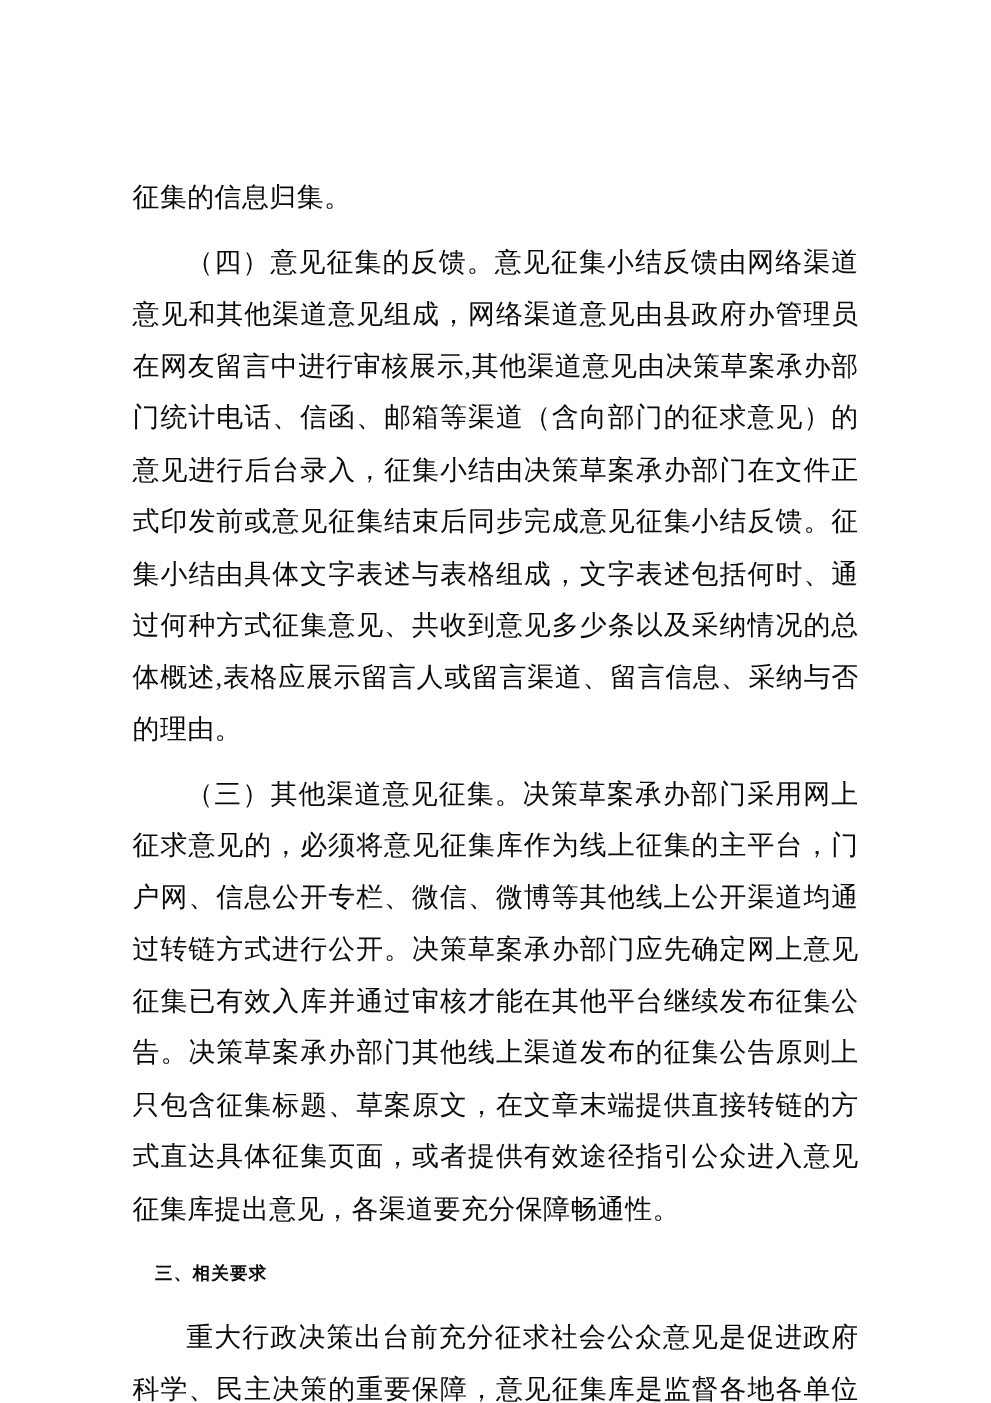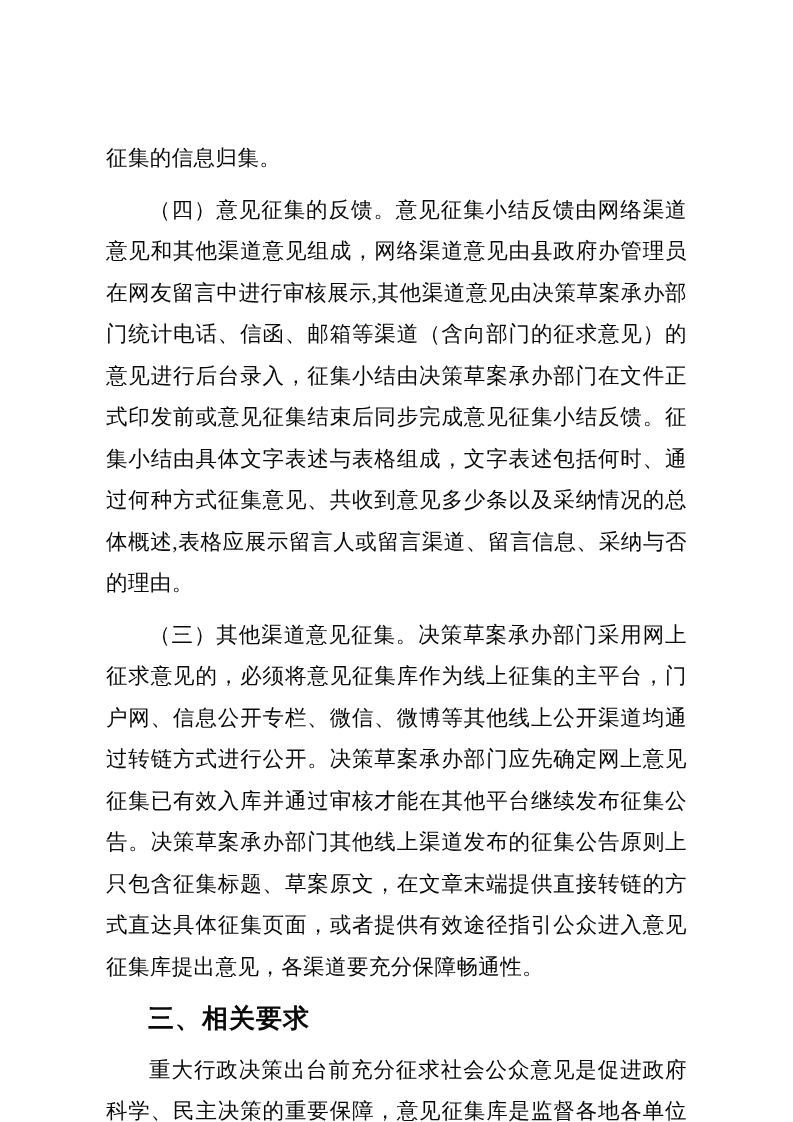--- a/index.html
+++ b/index.html
@@ -30,21 +30,21 @@
     text-indent: 0;
   }
   .para.indent {
     text-indent: 2em;
   }
   .heading {
     margin: 0;
     text-indent: 2em;
     font-weight: bold;
     font-family: "Liberation Sans", "DejaVu Sans", sans-serif;
-    font-size: 26px;
+    font-size: 14px;
     letter-spacing: 1px;
   }
 </style>
 </head>
 <body>
 
 <div class="page">
   <div class="doc-body">
     <p class="para">征集的信息归集。</p>
     <p class="para indent">（四）意见征集的反馈。意见征集小结反馈由网络渠道意见和其他渠道意见组成，网络渠道意见由县政府办管理员在网友留言中进行审核展示,其他渠道意见由决策草案承办部门统计电话、信函、邮箱等渠道（含向部门的征求意见）的意见进行后台录入，征集小结由决策草案承办部门在文件正式印发前或意见征集结束后同步完成意见征集小结反馈。征集小结由具体文字表述与表格组成，文字表述包括何时、通过何种方式征集意见、共收到意见多少条以及采纳情况的总体概述,表格应展示留言人或留言渠道、留言信息、采纳与否的理由。</p>

